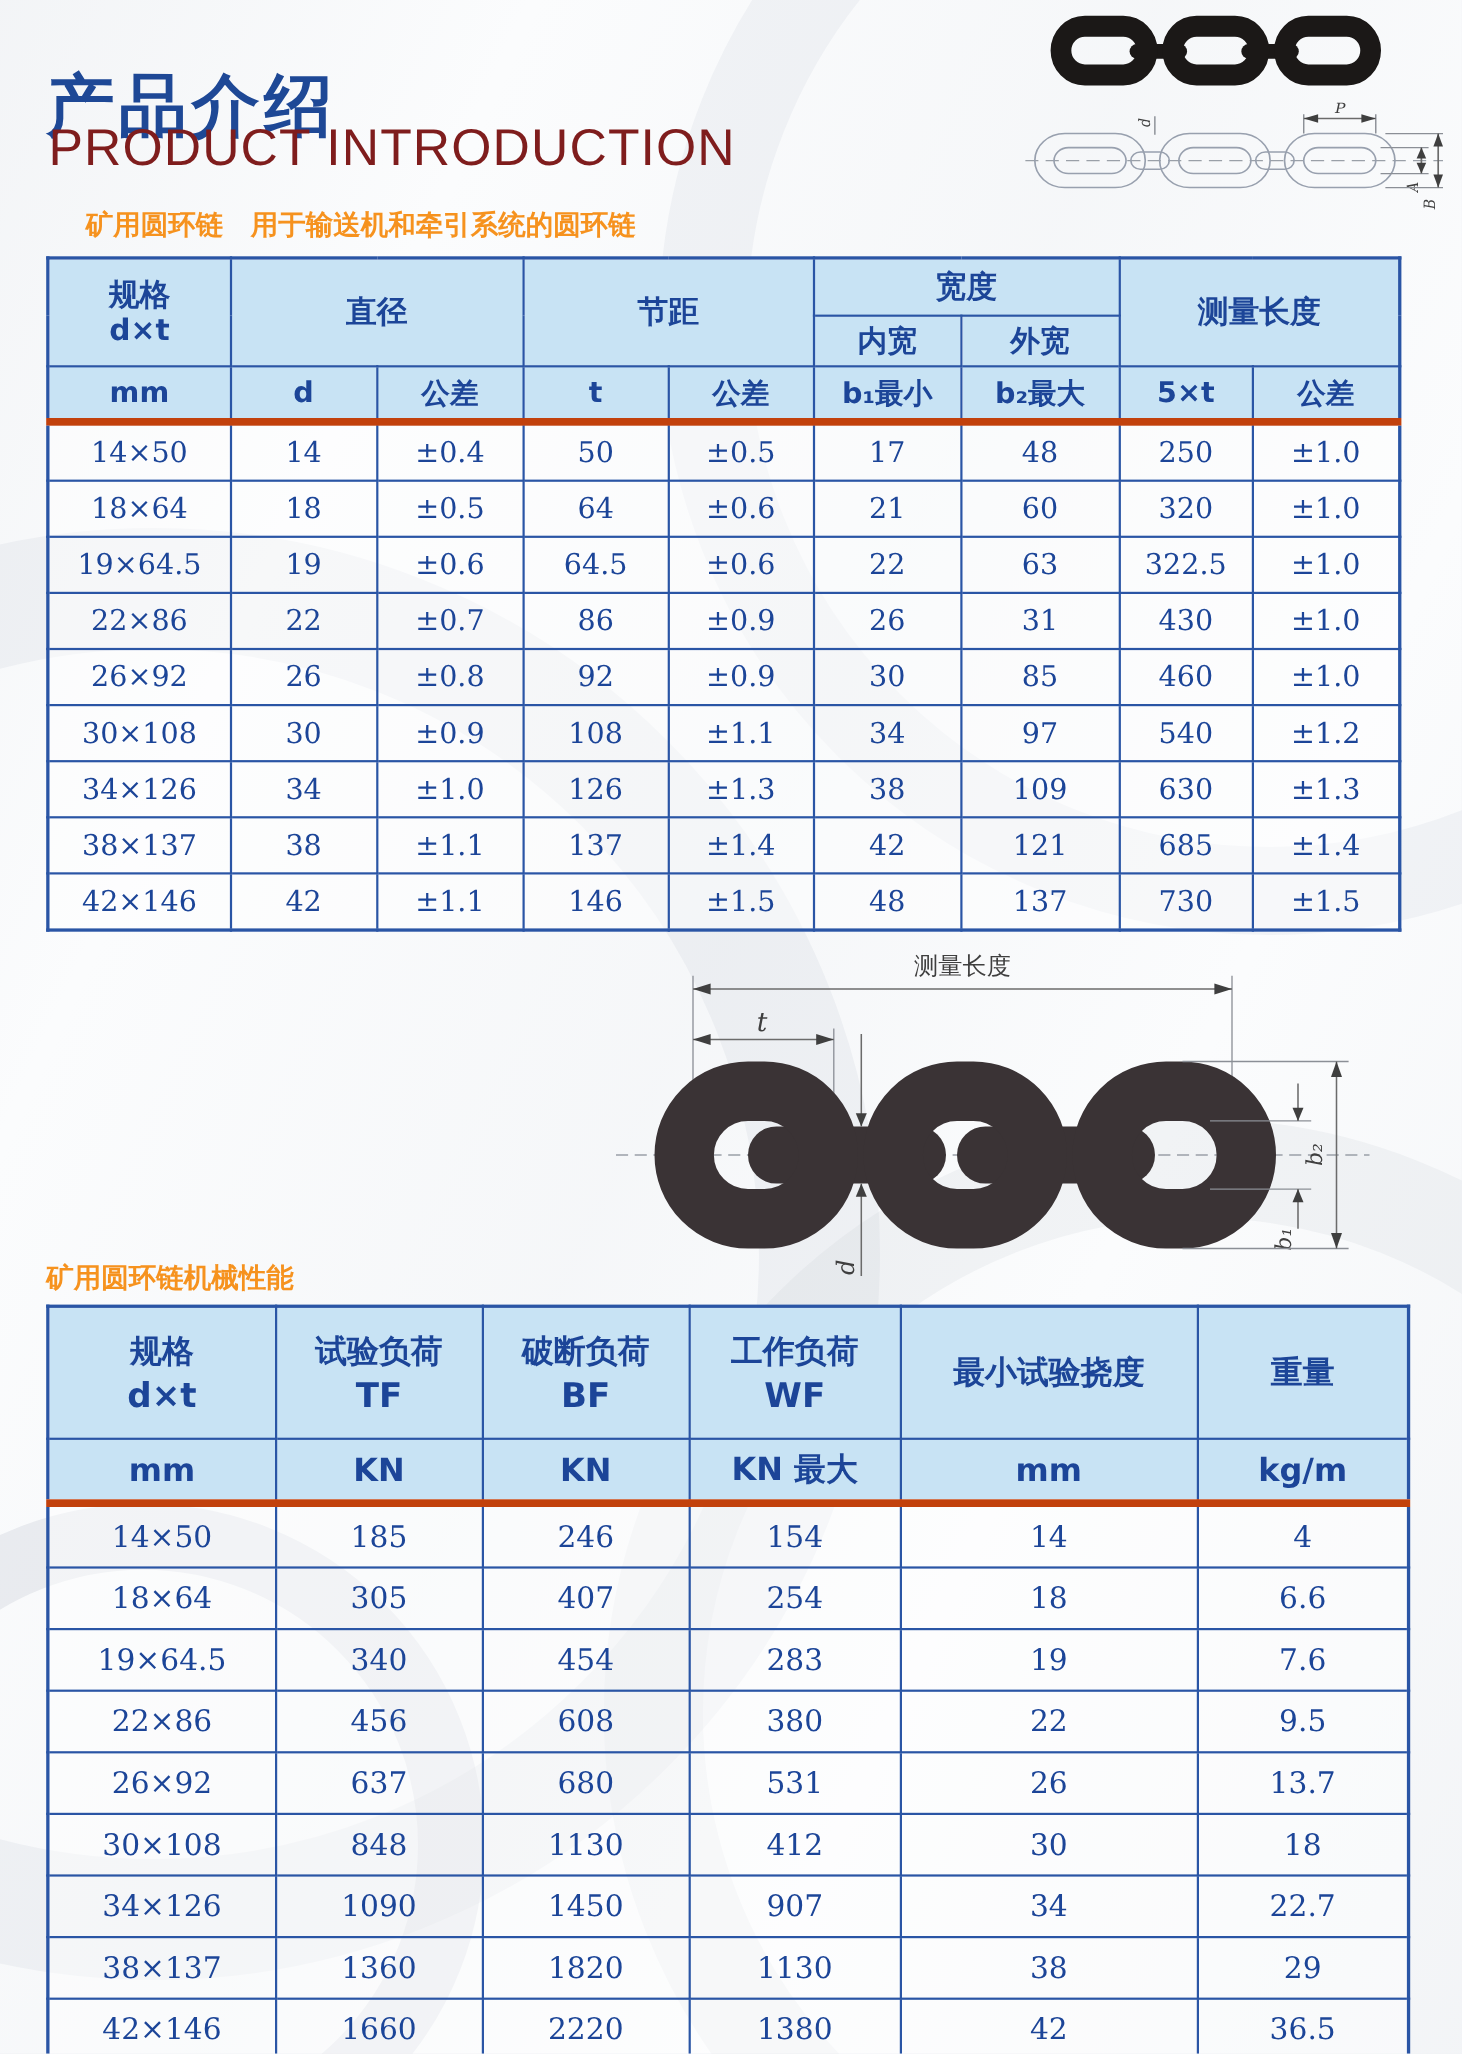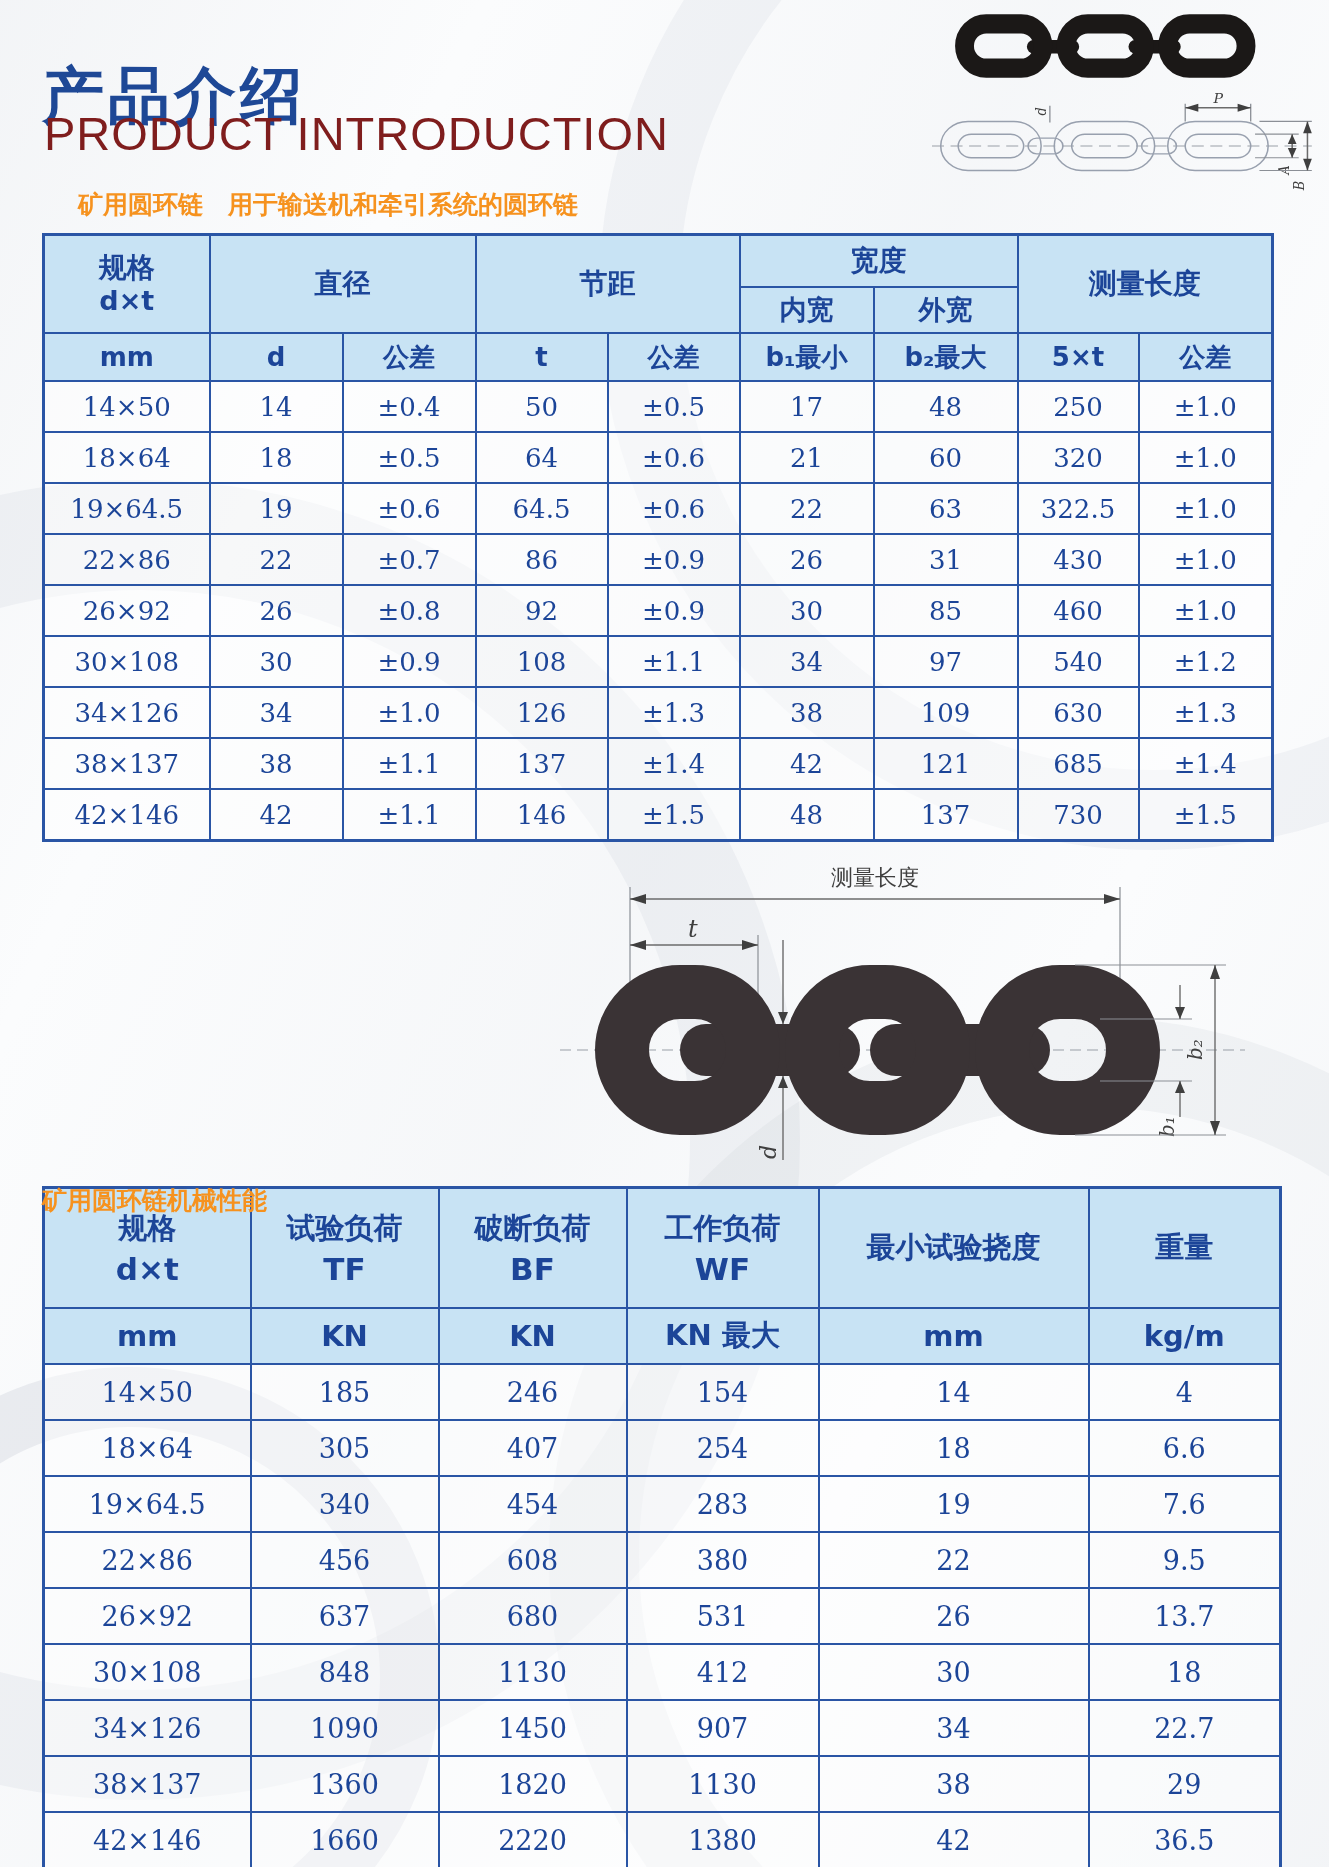--- a/index.html
+++ b/index.html
@@ -18,29 +18,29 @@
   #sw3{width:900px;height:900px;right:-300px;bottom:-230px;border:90px solid rgba(186,192,203,0.15);}
   #sw4{width:500px;height:500px;left:-180px;bottom:-120px;border:60px solid rgba(170,176,188,0.20);}
   .sheen{position:absolute;left:0;top:0;width:100%;height:100%;pointer-events:none;
     background:linear-gradient(115deg, rgba(210,214,221,0.20) 0%, rgba(255,255,255,0) 22%, rgba(205,210,218,0.12) 48%, rgba(255,255,255,0) 70%, rgba(205,210,218,0.18) 100%);}
 
   
   .title{position:absolute;left:42px;top:10px;font-size:62px;font-weight:bold;color:#1e4896;letter-spacing:4px;margin-top:44px;}
   .subtitle{position:absolute;left:44px;top:106px;font-size:47px;color:#7f1d1d;font-family:"Liberation Sans",sans-serif;letter-spacing:1px;}
   .orange-h{position:absolute;font-size:25px;font-weight:bold;color:#f6921e;z-index:5;}
   #h-dim{left:42px;top:188px;margin-left:36px;}
-  #h-mech{left:42px;top:1145px;margin-top:39px;}
+  #h-mech{left:42px;top:1145px;}
 
   
   .dtable{border-collapse:collapse;table-layout:fixed;position:absolute;
           background:rgba(255,255,255,0.45);border:3px solid #2a55a5;}
   .dtable th,.dtable td{border:2px solid #2a55a5;text-align:center;vertical-align:middle;
           color:#1c4598;padding:0;overflow:hidden;}
   .dtable thead th{background:#c8e3f4;font-family:"DejaVu Sans",sans-serif;font-weight:bold;}
-  .dtable thead{border-bottom:1px solid #c2410c;}
+  .dtable thead{border-bottom:7px solid #c2410c;}
   .dtable tbody td{font-family:"DejaVu Serif","Liberation Serif",serif;font-weight:normal;}
 
   #table1{left:42px;top:233px;width:1229px;}
   #table1 tr.rA th{height:50px;font-size:28px;}
   #table1 tr.rB th{height:44px;font-size:27px;}
   #table1 tr.rC th{height:46px;font-size:26px;}
   #table1 tbody td{height:49px;font-size:26px;}
   #table1 .spec-hdr .l1{font-size:28px;line-height:1.15;}
   #table1 .spec-hdr .l2{font-size:27px;line-height:1.15;}
 

